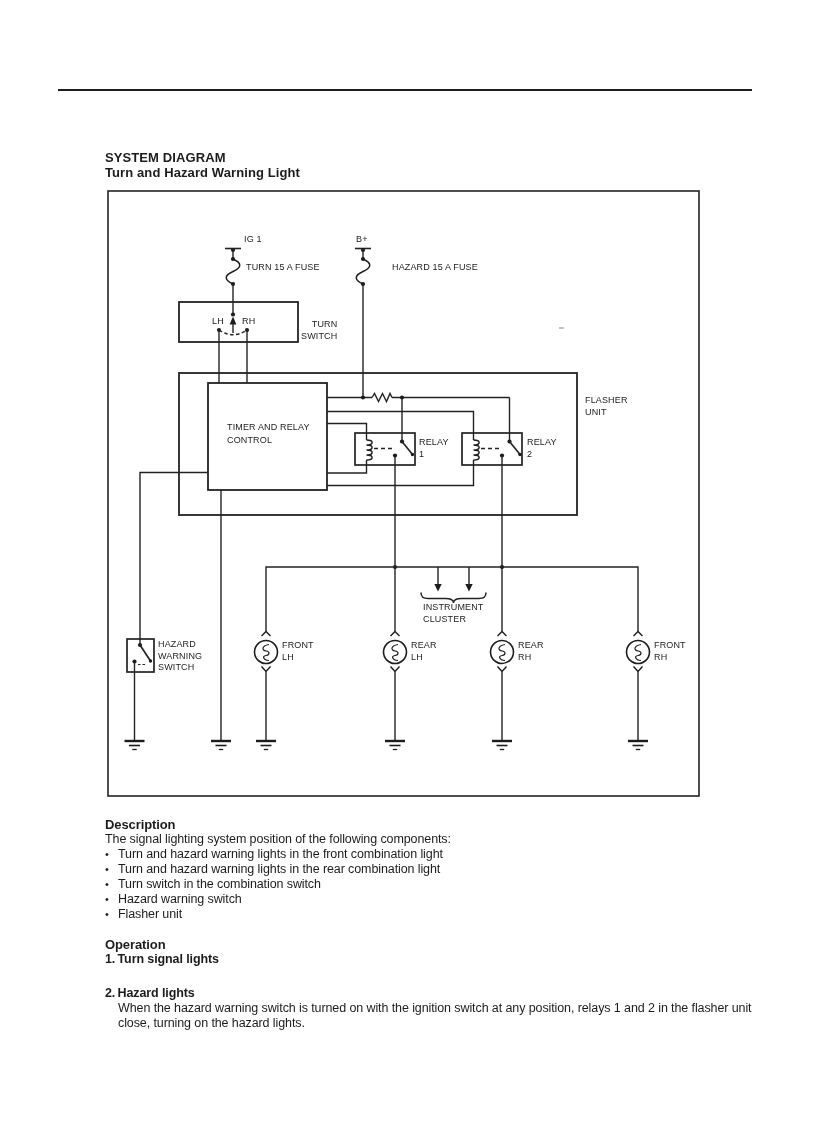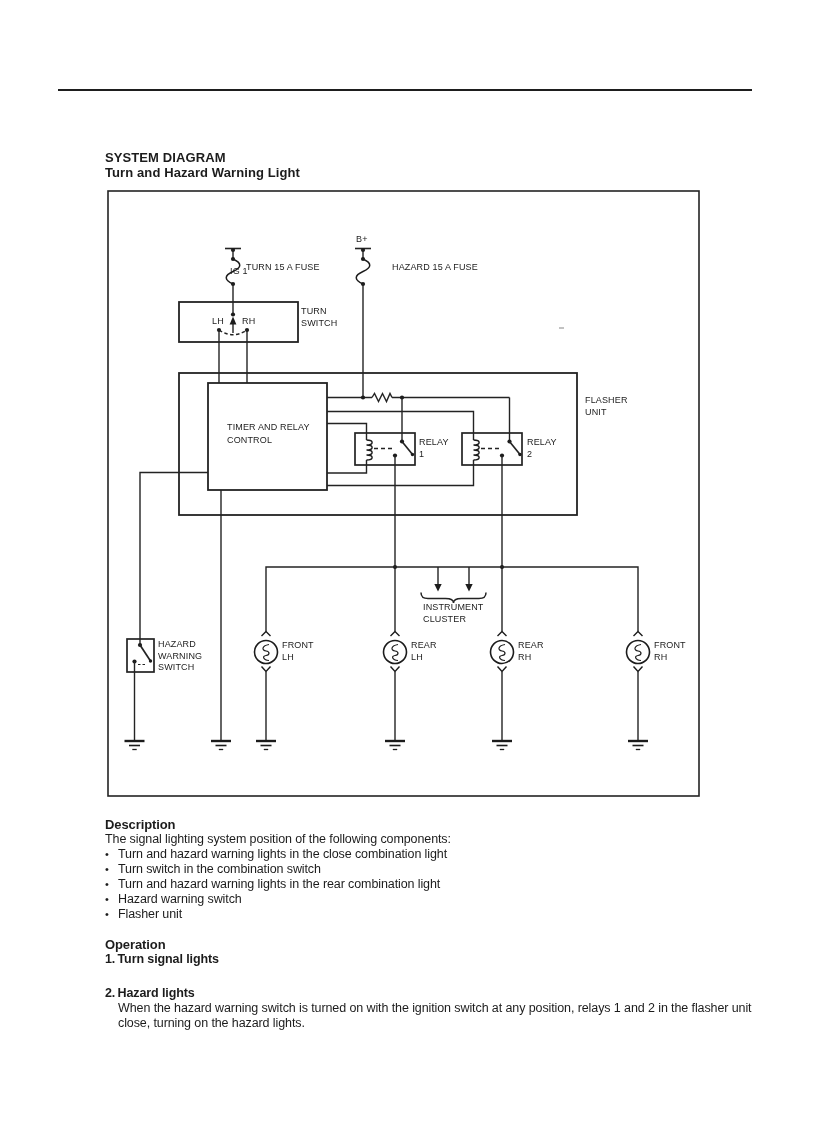--- a/index.html
+++ b/index.html
@@ -180,28 +180,28 @@
         <use href="#gnd" transform="translate(502,741)"></use>
         <use href="#gnd" transform="translate(638,741)"></use>
       </g>
 
       <g>
         <line x1="559" y1="328" x2="564" y2="328" stroke="#9a9a9a" stroke-width="1.2"></line>
       </g>
     </g>
   </svg>
 
-  <div class="dlabel" style="left:230px;top:234px;margin-top:32px;">IG 1</div>
+  <div class="dlabel" style="left:244px;top:234px;">IG 1</div>
   <div class="dlabel" style="left:356px;top:234px;">B+</div>
   <div class="dlabel" style="left:246px;top:262px;">TURN 15 A FUSE</div>
   <div class="dlabel" style="left:378px;top:262px;padding-left:14px;">HAZARD 15 A FUSE</div>
 
   <div class="dlabel" style="left:212px;top:316px;">LH</div>
   <div class="dlabel" style="left:242px;top:316px;">RH</div>
-  <div class="dlabel" style="left:301px;top:306px;">
+  <div class="dlabel" style="left:301px;top:319px;text-align:right;">
     <span>TURN</span>
     <span>SWITCH</span>
   </div>
 
   <div class="dlabel" style="left:585px;top:394px;line-height:12px;">
     <span>FLASHER</span>
     <span>UNIT</span>
   </div>
 
   <div class="dlabel" style="left:227px;top:421px;line-height:12.5px;">
@@ -243,27 +243,27 @@
   </div>
   <div class="dlabel" style="left:654px;top:640px;">
     <span>FRONT</span>
     <span>RH</span>
   </div>
 
   <div class="txt" style="left:105px;top:801px;width:620px;">
     <div class="sec-title">Description</div>
     <div>The signal lighting system position of the following components:</div>
     <div class="bullet-row">
-      <span class="bullet-marker">•</span><span>Turn and hazard warning lights in the close combination light</span>
+      <span class="bullet-marker">•</span><span>Turn and hazard warning lights in the front combination light</span>
+    </div>
+    <div class="bullet-row">
+      <span class="bullet-marker">•</span><span>Turn and hazard warning lights in the rear combination light</span>
     </div>
     <div class="bullet-row">
       <span class="bullet-marker">•</span><span>Turn switch in the combination switch</span>
-    </div>
-    <div class="bullet-row">
-      <span class="bullet-marker">•</span><span>Turn and hazard warning lights in the rear combination light</span>
     </div>
     <div class="bullet-row">
       <span class="bullet-marker">•</span><span>Hazard warning switch</span>
     </div>
     <div class="bullet-row">
       <span class="bullet-marker">•</span><span>Flasher unit</span>
     </div>
   </div>
 
   <div class="txt" style="left:105px;top:921px;width:648px;">

